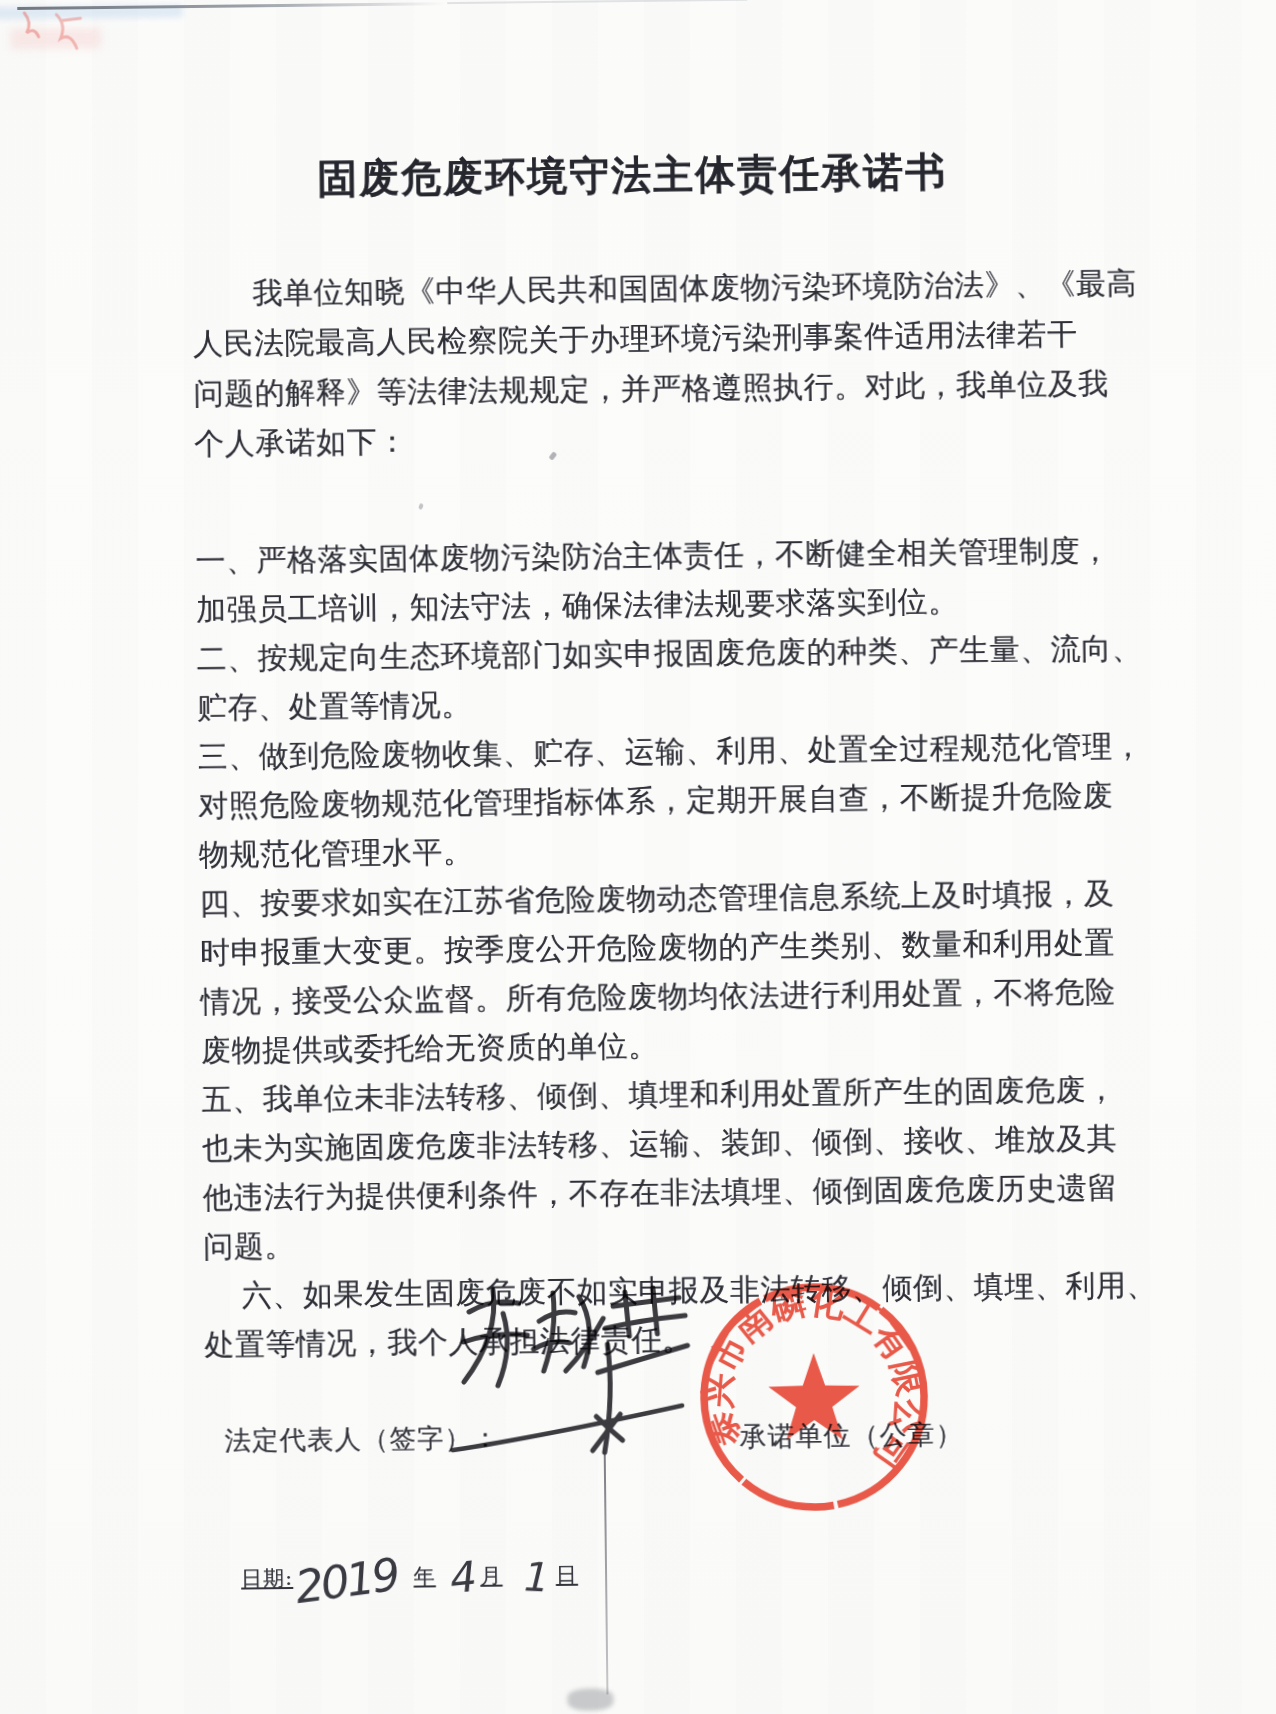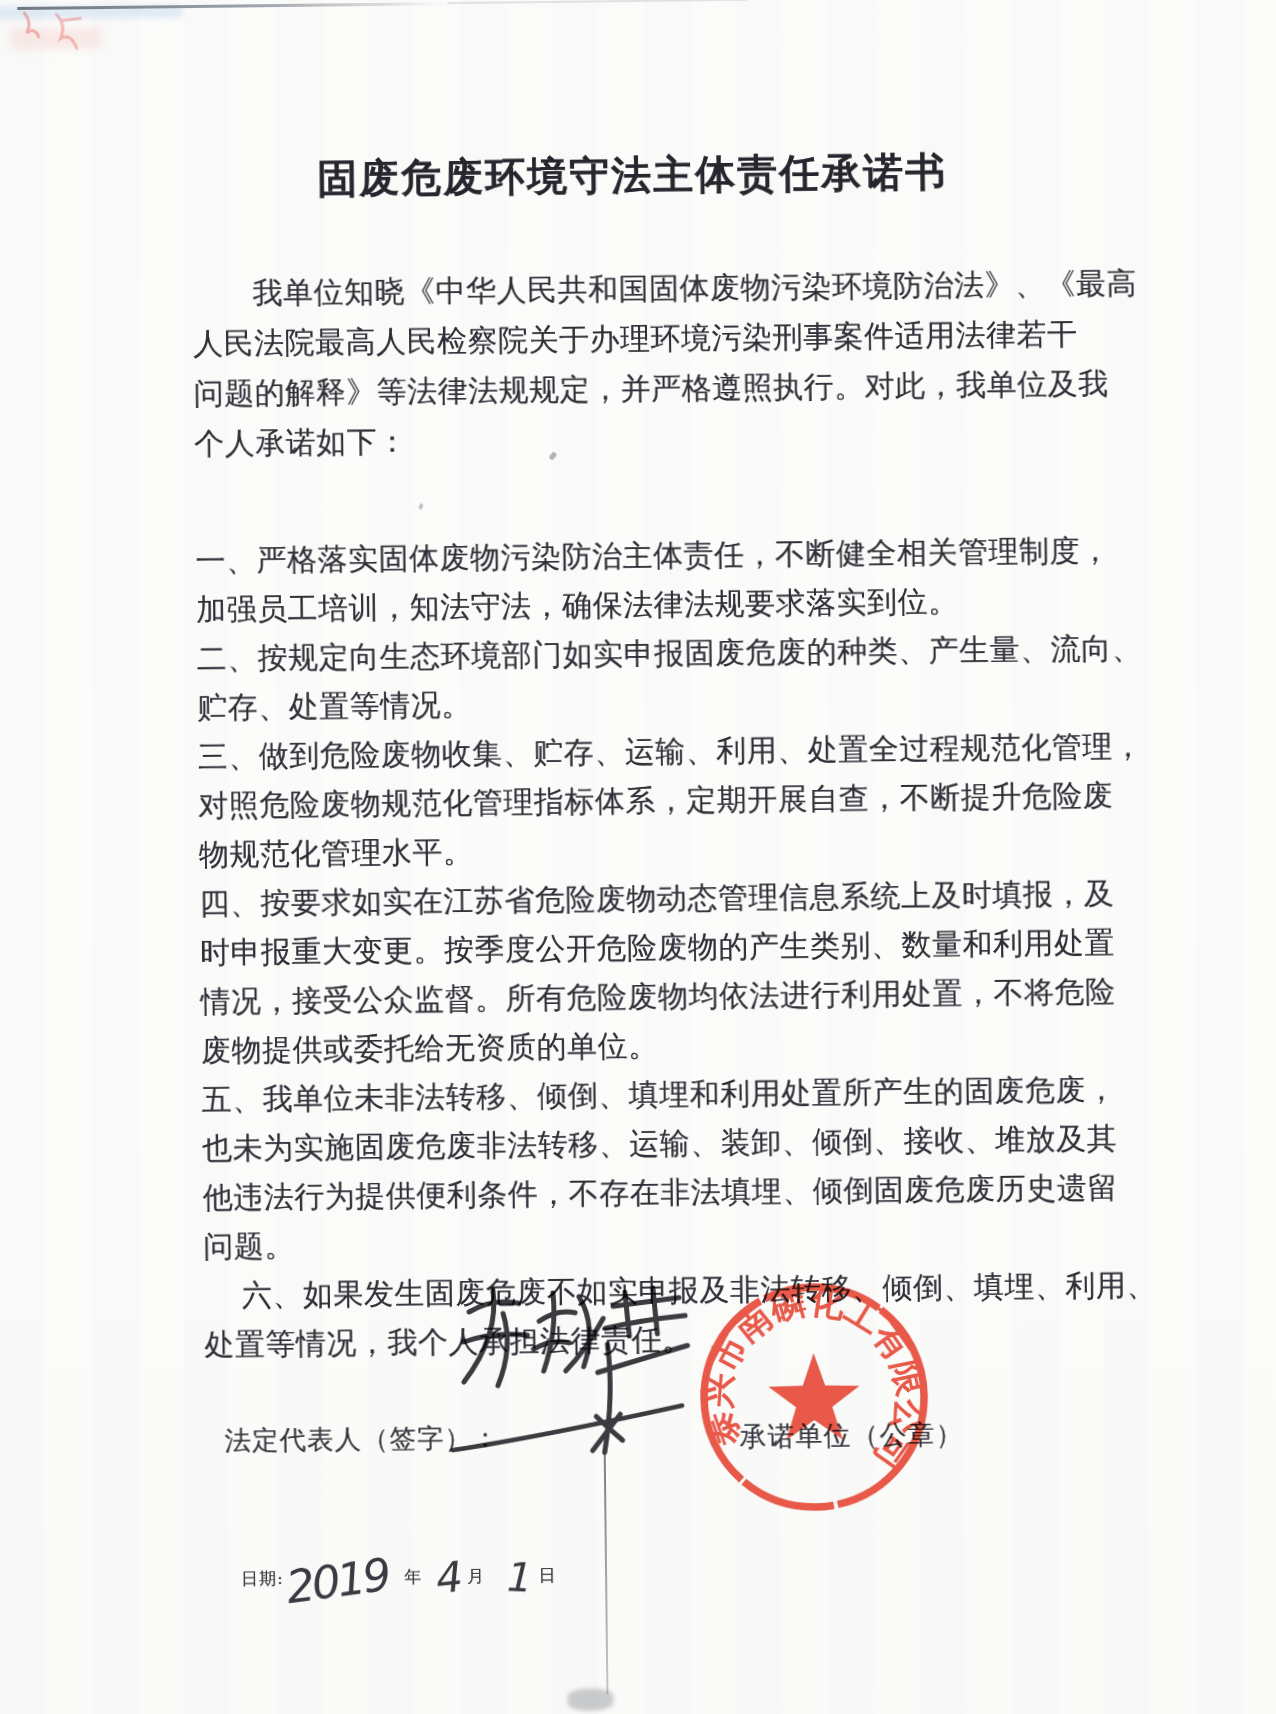--- a/index.html
+++ b/index.html
@@ -65,22 +65,22 @@
   }
   .signature-svg{position:absolute;left:438px;top:1276px;z-index:3;mix-blend-mode:multiply;}
   .sig-tail{position:absolute;left:595px;top:1452px;width:2px;height:242px;
     background:linear-gradient(180deg,rgba(55,56,66,.65),rgba(55,56,66,.25));z-index:3;}
   .seal-svg{position:absolute;left:688px;top:1281px;z-index:4;mix-blend-mode:multiply;opacity:.92;}
 
   .date-row{
     position:absolute;left:231px;top:1548px;z-index:2;
     display:flex;align-items:flex-end;color:#33343c;
   }
-  .date-print{font-size:17px;letter-spacing:1px;line-height:52px;
-    text-shadow:0 0 .5px rgba(51,52,60,.5);}
+  .date-print{font-size:21px;letter-spacing:1px;line-height:52px;
+    text-shadow:0 0 .5px rgba(51,52,60,.5);text-decoration:underline;}
   .hand{
     font-family:"DejaVu Sans","Liberation Sans",sans-serif;
     font-style:italic;color:#3a3a42;line-height:40px;
   }
   .hand-year{font-size:45px;letter-spacing:-3px;transform:rotate(-7deg);margin:0 6px 2px 2px;}
   .hand-month{font-size:42px;transform:rotate(-5deg);margin:0 4px 4px 14px;}
   .hand-day{font-size:40px;transform:rotate(3deg);margin:0 6px 4px 22px;}
   .u-year{margin-left:10px;}
 </style>
 </head>

